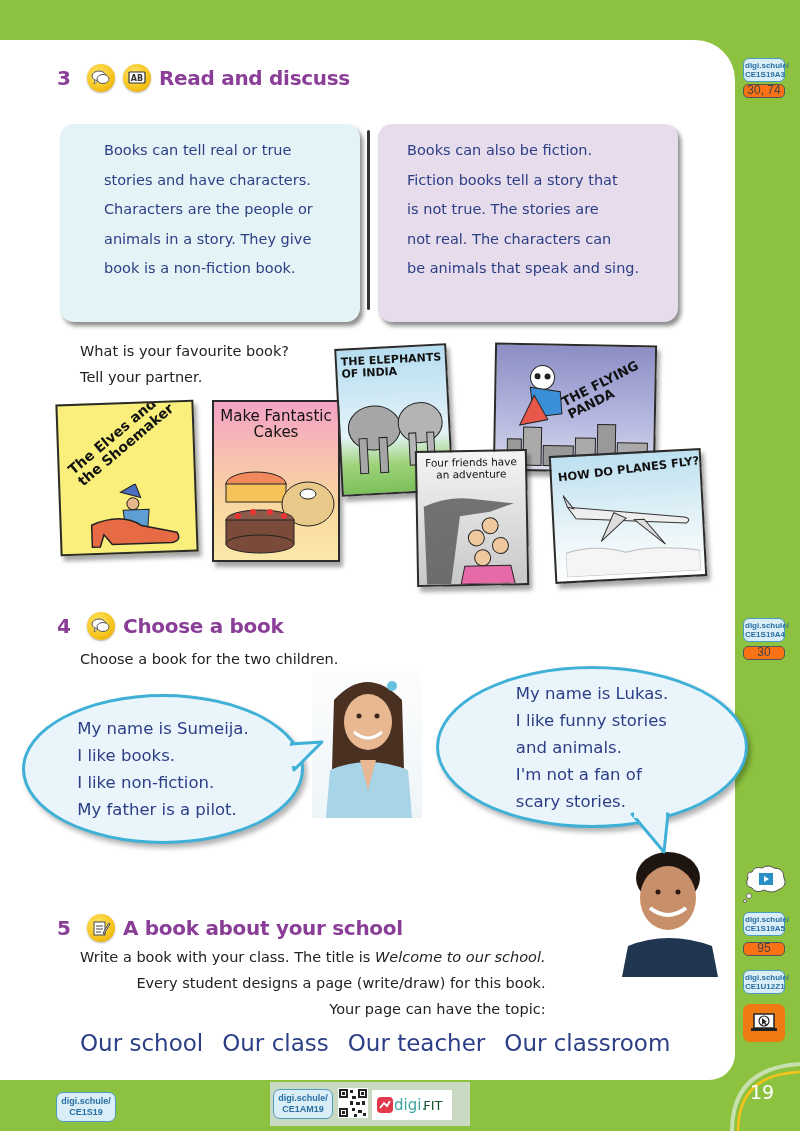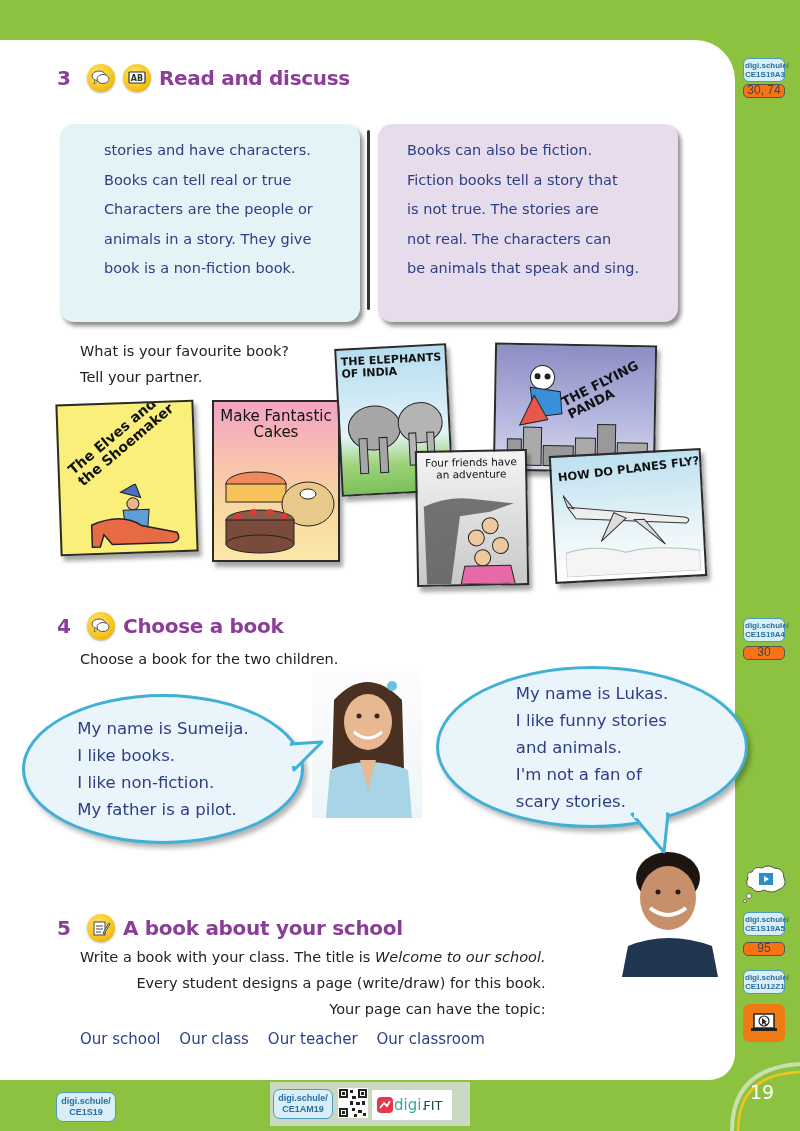--- a/index.html
+++ b/index.html
@@ -43,21 +43,21 @@
     position: absolute; background: #e9f4fb; border: 3px solid #3fb0d6; border-radius: 50%;
     display: flex; align-items: center; justify-content: center; text-align: left;
     font-family: "DejaVu Sans", sans-serif; color: #2c3e85; font-size: 16.5px; line-height: 27px;
     box-shadow: 3px 4px 5px rgba(0,0,0,0.3);
   }
   .bubble-tail { position: absolute; }
 
   .photo { position: absolute; overflow: hidden; }
 
   .topic-row { position: absolute; left: 80px; top: 1030px; display: flex; gap: 19px; }
-  .topic { font-family: "DejaVu Sans", sans-serif; font-size: 15px; color: #2c3e85; }
+  .topic { font-family: "DejaVu Sans", sans-serif; font-size: 23px; color: #2c3e85; }
 
   
   .digi-tag {
     position: absolute; background: #d9eef7; border: 1.5px solid #4a9cc0; border-radius: 6px;
     font-family: "Liberation Sans", sans-serif; font-size: 8px; font-weight: bold; color: #2a6fa1;
     text-align: center; line-height: 9px; padding: 2px 1px;
   }
   .ref-tag {
     position: absolute; background: #f97316; border: 1.5px solid #555; border-radius: 5px;
     font-family: "Liberation Sans", sans-serif; font-size: 12px; color: #444; text-align: center;
@@ -88,22 +88,22 @@
   <span class="badge">
     <svg width="20" height="16" viewBox="0 0 20 16">
         <rect x="2" y="2" width="16" height="11" rx="1" fill="#fff" stroke="#333" stroke-width="1.2"></rect>
         <text x="10" y="11" font-size="8" font-family="DejaVu Sans, sans-serif" font-weight="bold" text-anchor="middle" fill="#333">AB</text>
       </svg>
   </span>
   <span class="sec-title">Read and discuss</span>
 </div>
 
 <div class="info-box blue">
+  <div>Books can tell real or true</div>
   <div>stories and have characters.</div>
-  <div>Books can tell real or true</div>
   <div>Characters are the people or</div>
   <div>animals in a story. They give</div>
   <div>book is a non-fiction book.</div>
 </div>
 <div class="divider-bar"></div>
 <div class="info-box purple">
   <div>Books can also be fiction.</div>
   <div>Fiction books tell a story that</div>
   <div>is not true. The stories are</div>
   <div>not real. The characters can</div>

